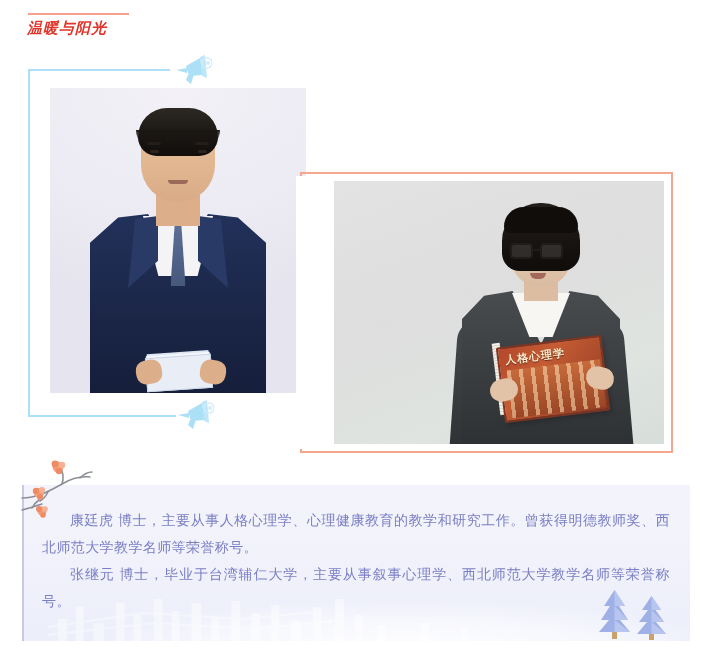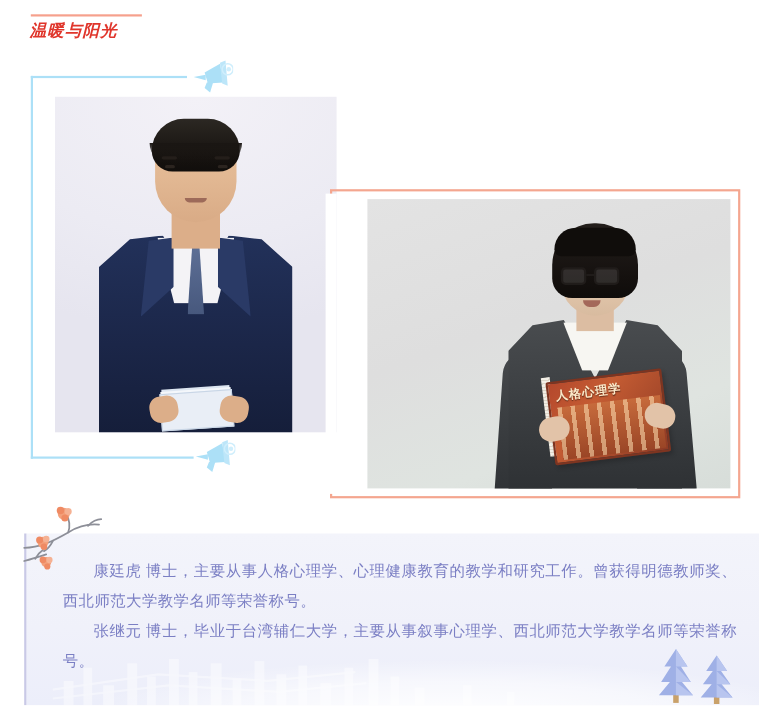--- a/index.html
+++ b/index.html
@@ -219,22 +219,22 @@
   .snow-hill {
     position:absolute; left:0; bottom:0; width:100%; height:56px;
     background: radial-gradient(ellipse 70% 130% at 58% 120%, #ffffff 0%, rgba(255,255,255,0.55) 45%, rgba(255,255,255,0) 72%);
   }
   .para-wrap {
     position: absolute; left: 0; top: 22px; width: 668px; padding: 0 22px 0 18px;
   }
   .para {
     font-size: 14px; line-height: 27px; color: #7b7fc4;
     text-indent: 28px; letter-spacing: 0.4px;
-    font-family: Liberation Serif, serif;
-    text-align: justify; text-justify: inter-character; margin-left: 15px;
+    font-family: Liberation Sans, sans-serif;
+    text-align: justify; text-justify: inter-character;
   }
 
   
   .blossom { position:absolute; left:18px; top:458px; width:90px; height:62px; }
   .trees { position:absolute; left:592px; top:588px; width:90px; height:54px; }
 </style>
 </head>
 <body>
 
 <div id="root">

